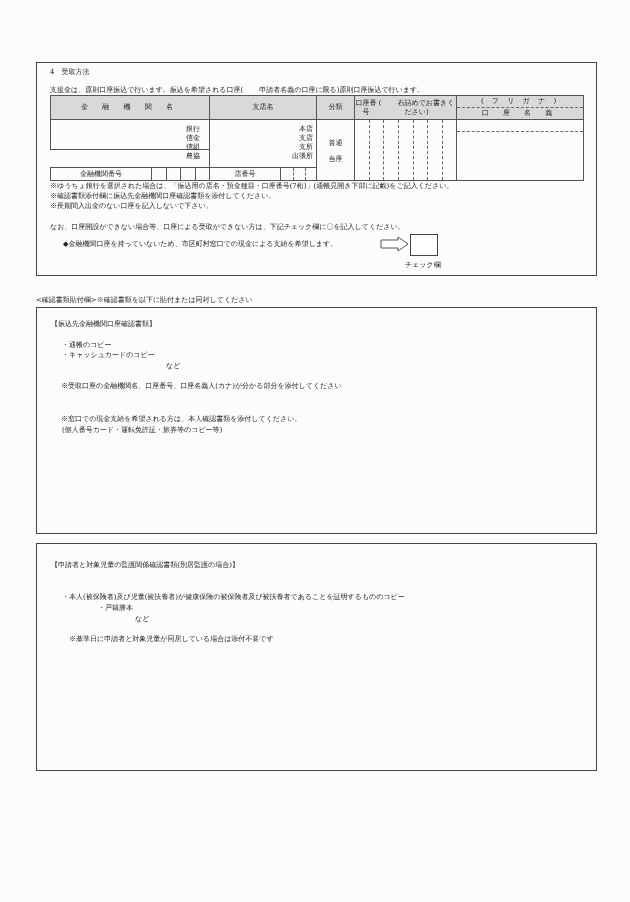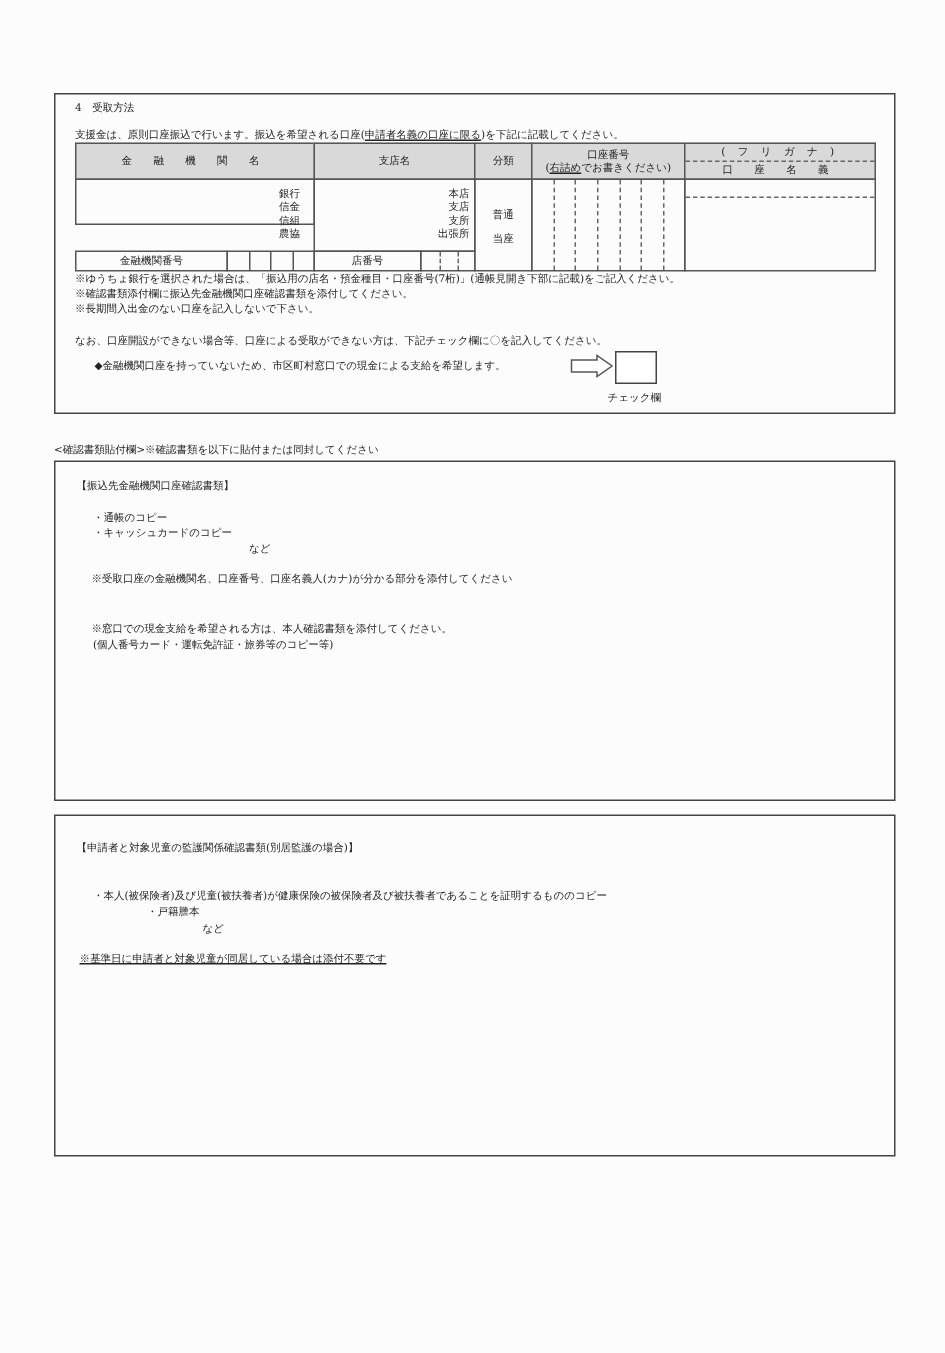--- a/index.html
+++ b/index.html
@@ -1,52 +1,52 @@
 <!DOCTYPE html>
 <html><head>
 <meta charset="utf-8">
 <style>
   html,body{margin:0;padding:0;background:#fcfcfc;}
   body{width:630px;height:902px;position:relative;overflow:hidden;font-family:"DejaVu Serif","Liberation Serif",serif;color:#222;font-size:7px;line-height:1.25;}
   .abs{position:absolute;}
   .box{position:absolute;border:1.5px solid #444;box-sizing:border-box;background:#fcfcfc;}
   .txt{position:absolute;white-space:nowrap;font-size:7px;}
-  .u{text-decoration:underline;}
+  .u{margin-left:16px;}
   .hdr{background:#d9d9d9;}
   .cell{position:absolute;box-sizing:border-box;border:1px solid #555;}
   .center{display:flex;align-items:center;justify-content:center;text-align:center;}
   .vdash{position:absolute;border-left:1px dashed #666;}
   .vsolid{position:absolute;border-left:1px solid #555;}
   .hdash{position:absolute;border-top:1px dashed #666;}
   .stack{position:absolute;text-align:right;font-size:7px;line-height:9px;}
   .spaced{letter-spacing:6px;}
 </style>
 </head>
 <body>
 
 <div class="box" style="left:36px;top:62px;width:561px;height:214px;"></div>
 
 <div class="txt" style="left:50px;top:68px;">4　受取方法</div>
 
 <div class="txt" style="left:50px;top:86px;">
-  <span>支援金は、原則口座振込で行います。振込を希望される口座(</span><span class="u">申請者名義の口座に限る</span><span>)を下記に記載してください。</span>
+  <span>支援金は、原則口座振込で行います。振込を希望される口座(</span><span class="u">申請者名義の口座に限る</span><span>)原則口座振込で行います。</span>
 </div>
 
 <div class="abs" style="left:50px;top:95px;width:534px;height:86px;">
 
   <div class="cell hdr center" style="left:0;top:0;width:160px;height:25px;">
     <span class="spaced">金 融 機 関 名</span>
   </div>
   <div class="cell hdr center" style="left:159px;top:0;width:108px;height:25px;">
     <span>支店名</span>
   </div>
   <div class="cell hdr center" style="left:266px;top:0;width:39px;height:25px;align-items:center;">
     <span>分類</span>
   </div>
-  <div class="cell hdr center" style="left:304px;top:0;width:103px;height:25px;flex-direction:column;">
+  <div class="cell hdr center" style="left:304px;top:0;width:103px;height:25px;flex-direction:row;">
     <span>口座番号</span>
     <span><span>(</span><span class="u">右詰め</span><span>でお書きください)</span></span>
   </div>
   <div class="cell hdr" style="left:406px;top:0;width:128px;height:25px;">
     <div class="center" style="height:11px;letter-spacing:3px;">( フ リ ガ ナ )</div>
     <div class="hdash" style="left:0;top:11px;width:126px;"></div>
     <div class="center" style="height:12px;letter-spacing:6px;">口 座 名 義</div>
   </div>
 
   <div class="cell" style="left:0;top:24px;width:160px;height:31px;">

